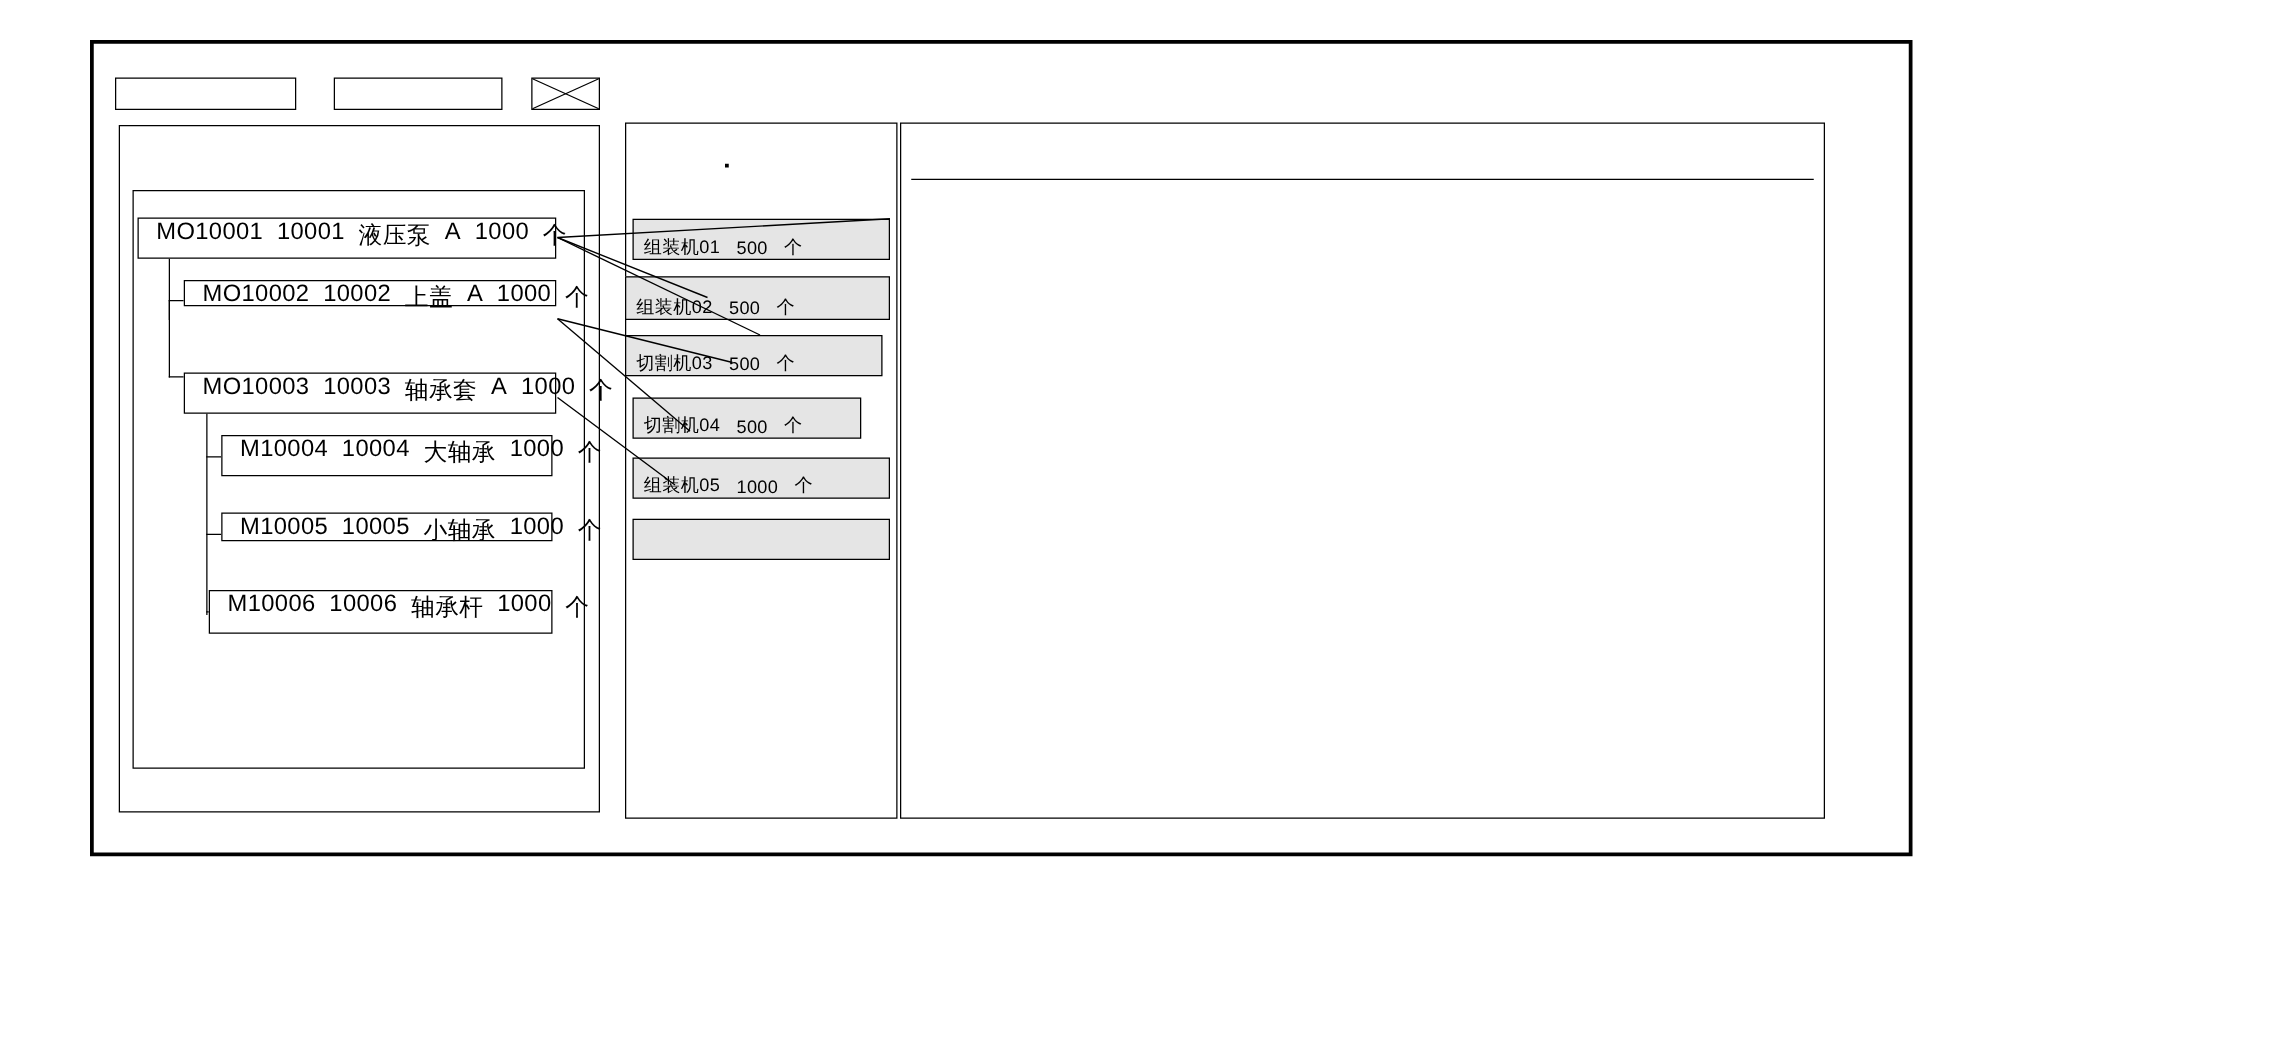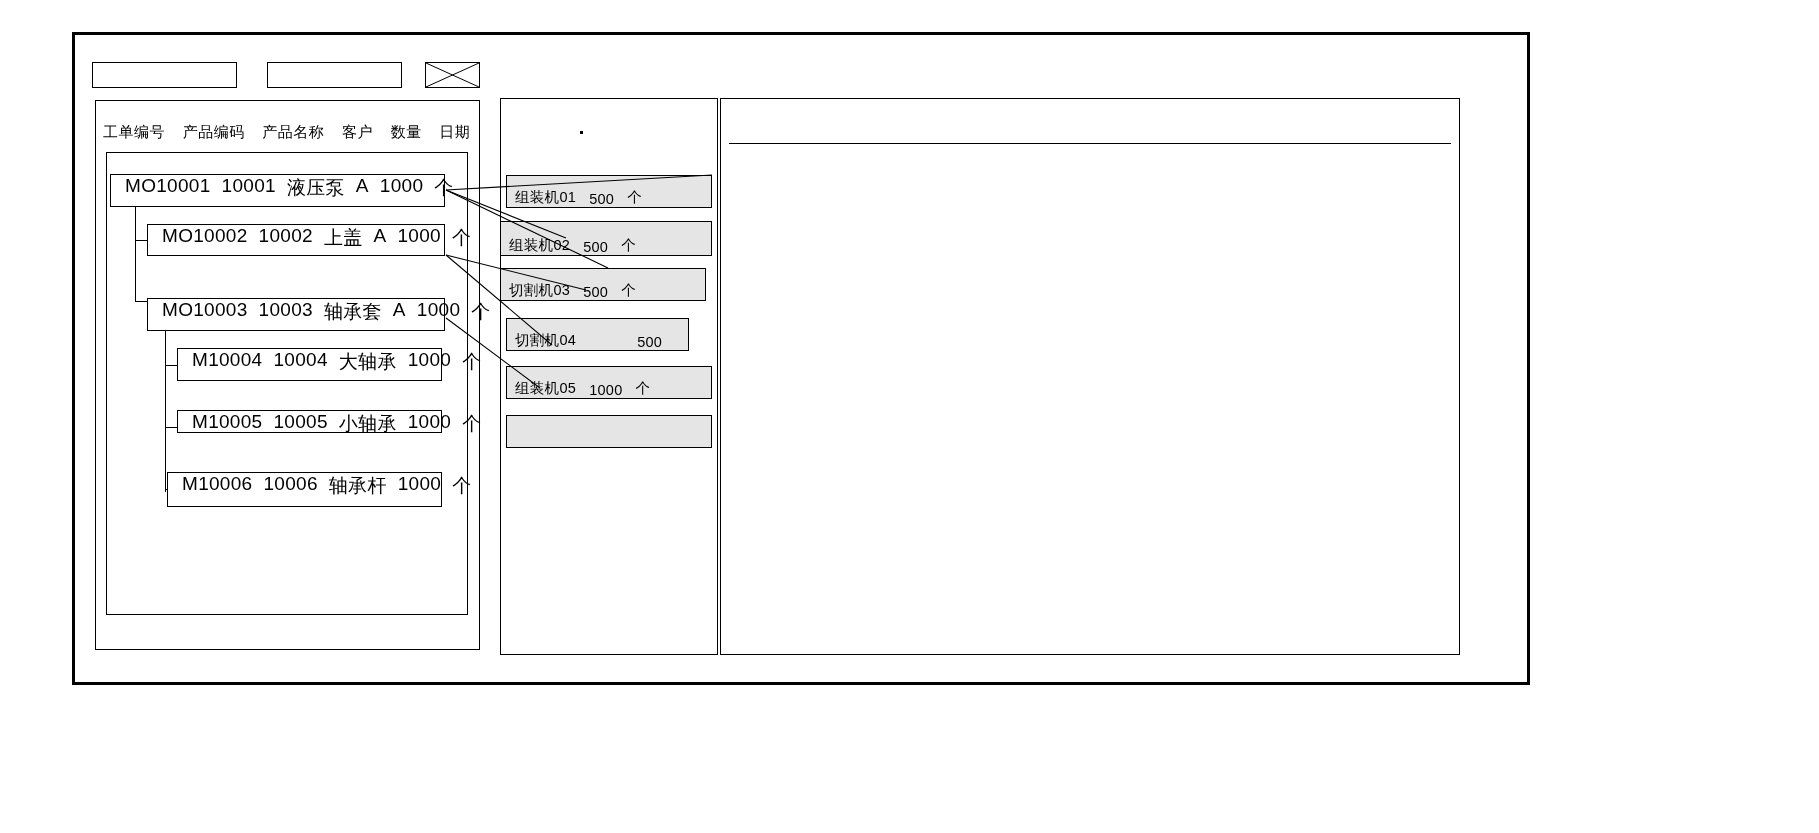--- a/index.html
+++ b/index.html
@@ -162,28 +162,20 @@
     <div class="tb-box tb-box-2"></div>
     <div class="tb-box tb-box-3"></div>
     <svg class="tb-x" viewBox="0 0 55 26" preserveAspectRatio="none">
       <line x1="1" y1="1" x2="54" y2="25" stroke="#000" stroke-width="1"></line>
       <line x1="54" y1="1" x2="1" y2="25" stroke="#000" stroke-width="1"></line>
     </svg>
   </div>
 
   <div class="panel left-panel"></div>
 
-  <div class="col-header">
-    <span>工单编号</span>
-    <span>产品编码</span>
-    <span>产品名称</span>
-    <span>客户</span>
-    <span>数量</span>
-    <span>日期</span>
-  </div>
 
   <div class="tree-outline"></div>
 
   <div class="conn conn-v" style="left:135px; top:204px; height:52px;"></div>
   <div class="conn conn-h" style="left:135px; top:240px; width:12px;"></div>
   <div class="conn conn-v" style="left:135px; top:240px; height:62px;"></div>
   <div class="conn conn-h" style="left:135px; top:301px; width:12px;"></div>
 
   <div class="conn conn-v" style="left:165px; top:320px; height:172px;"></div>
   <div class="conn conn-h" style="left:165px; top:365px; width:12px;"></div>
@@ -192,21 +184,21 @@
 
   <div class="node" style="left:110px; top:174px; width:335px; height:33px;">
     <span class="cell">MO10001</span>
     <span class="cell">10001</span>
     <span class="cell">液压泵</span>
     <span class="cell">A</span>
     <span class="cell">1000</span>
     <span class="cell">个</span>
   </div>
 
-  <div class="node" style="left:147px; top:224px; width:298px; height:32px;">
+  <div class="node" style="left:147px; top:224px; width:298px; height:21px;">
     <span class="cell">MO10002</span>
     <span class="cell">10002</span>
     <span class="cell">上盖</span>
     <span class="cell">A</span>
     <span class="cell">1000</span>
     <span class="cell">个</span>
   </div>
 
   <div class="node" style="left:147px; top:286px; width:298px; height:33px;margin-top:12px;">
     <span class="cell">MO10003</span>
@@ -255,21 +247,21 @@
     <span class="cell">500</span>
     <span class="cell">个</span>
   </div>
 
   <div class="mbox" style="left:500px; top:268px; width:206px; height:33px;">
     <span class="cell">切割机03</span>
     <span class="cell">500</span>
     <span class="cell">个</span>
   </div>
 
-  <div class="mbox" style="left:506px; top:318px; width:183px; height:33px;gap:48px;">
+  <div class="mbox" style="left:506px; top:318px; width:183px; height:33px;">
     <span class="cell">切割机04</span>
     <span class="cell">500</span>
     <span class="cell">个</span>
   </div>
 
   <div class="mbox" style="left:506px; top:366px; width:206px; height:33px;">
     <span class="cell">组装机05</span>
     <span class="cell">1000</span>
     <span class="cell">个</span>
   </div>

